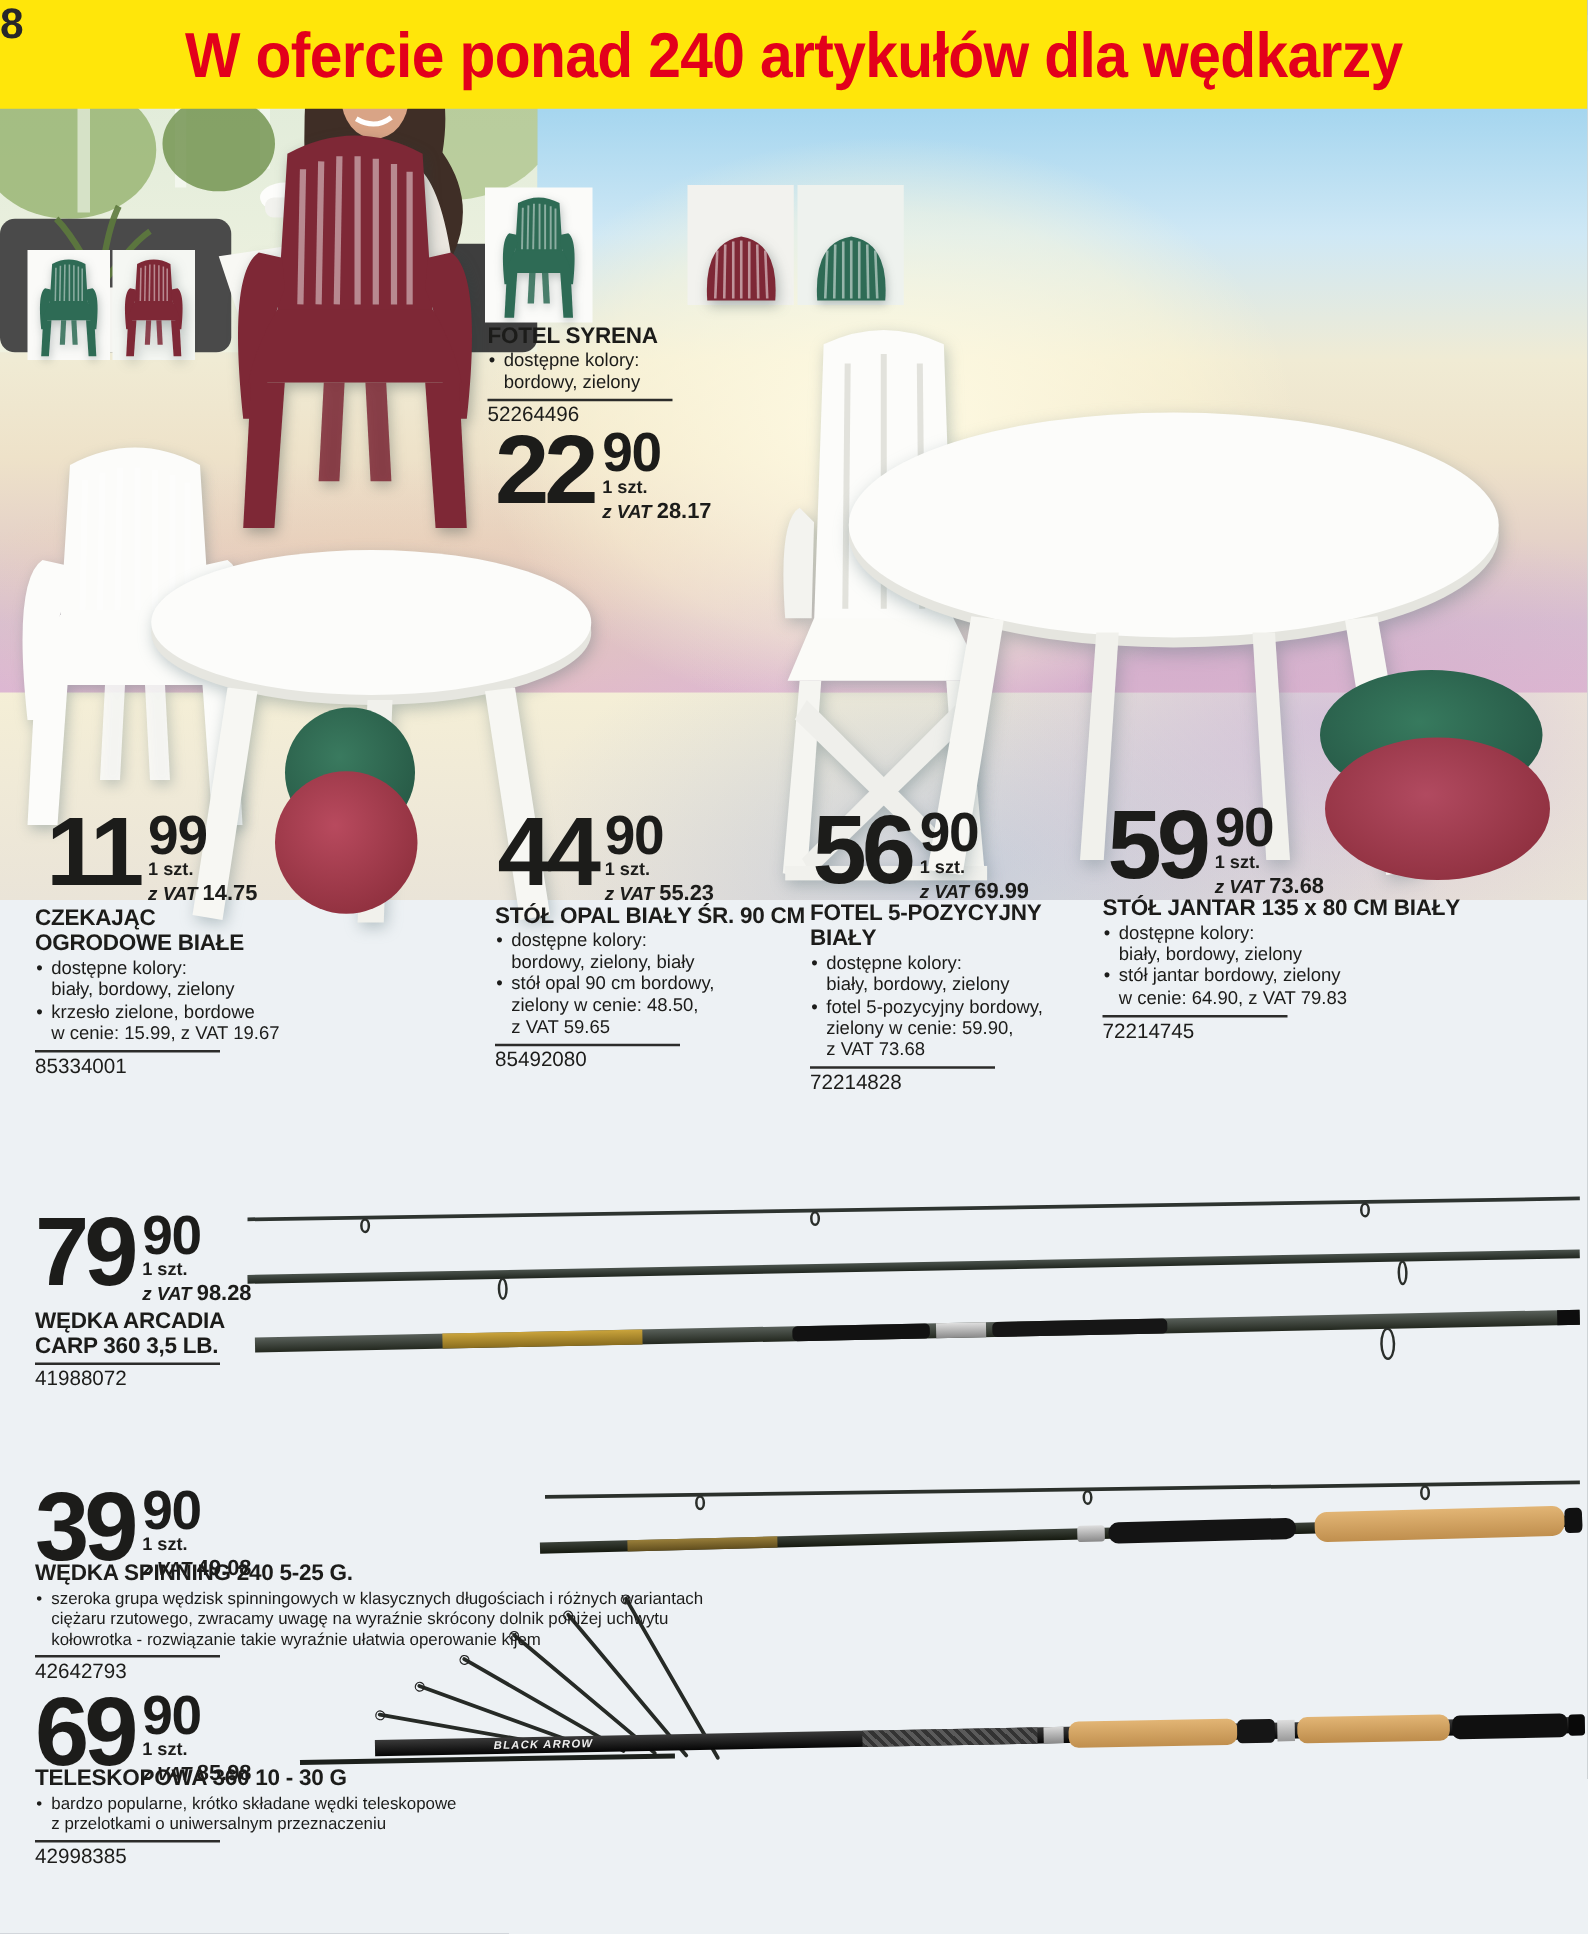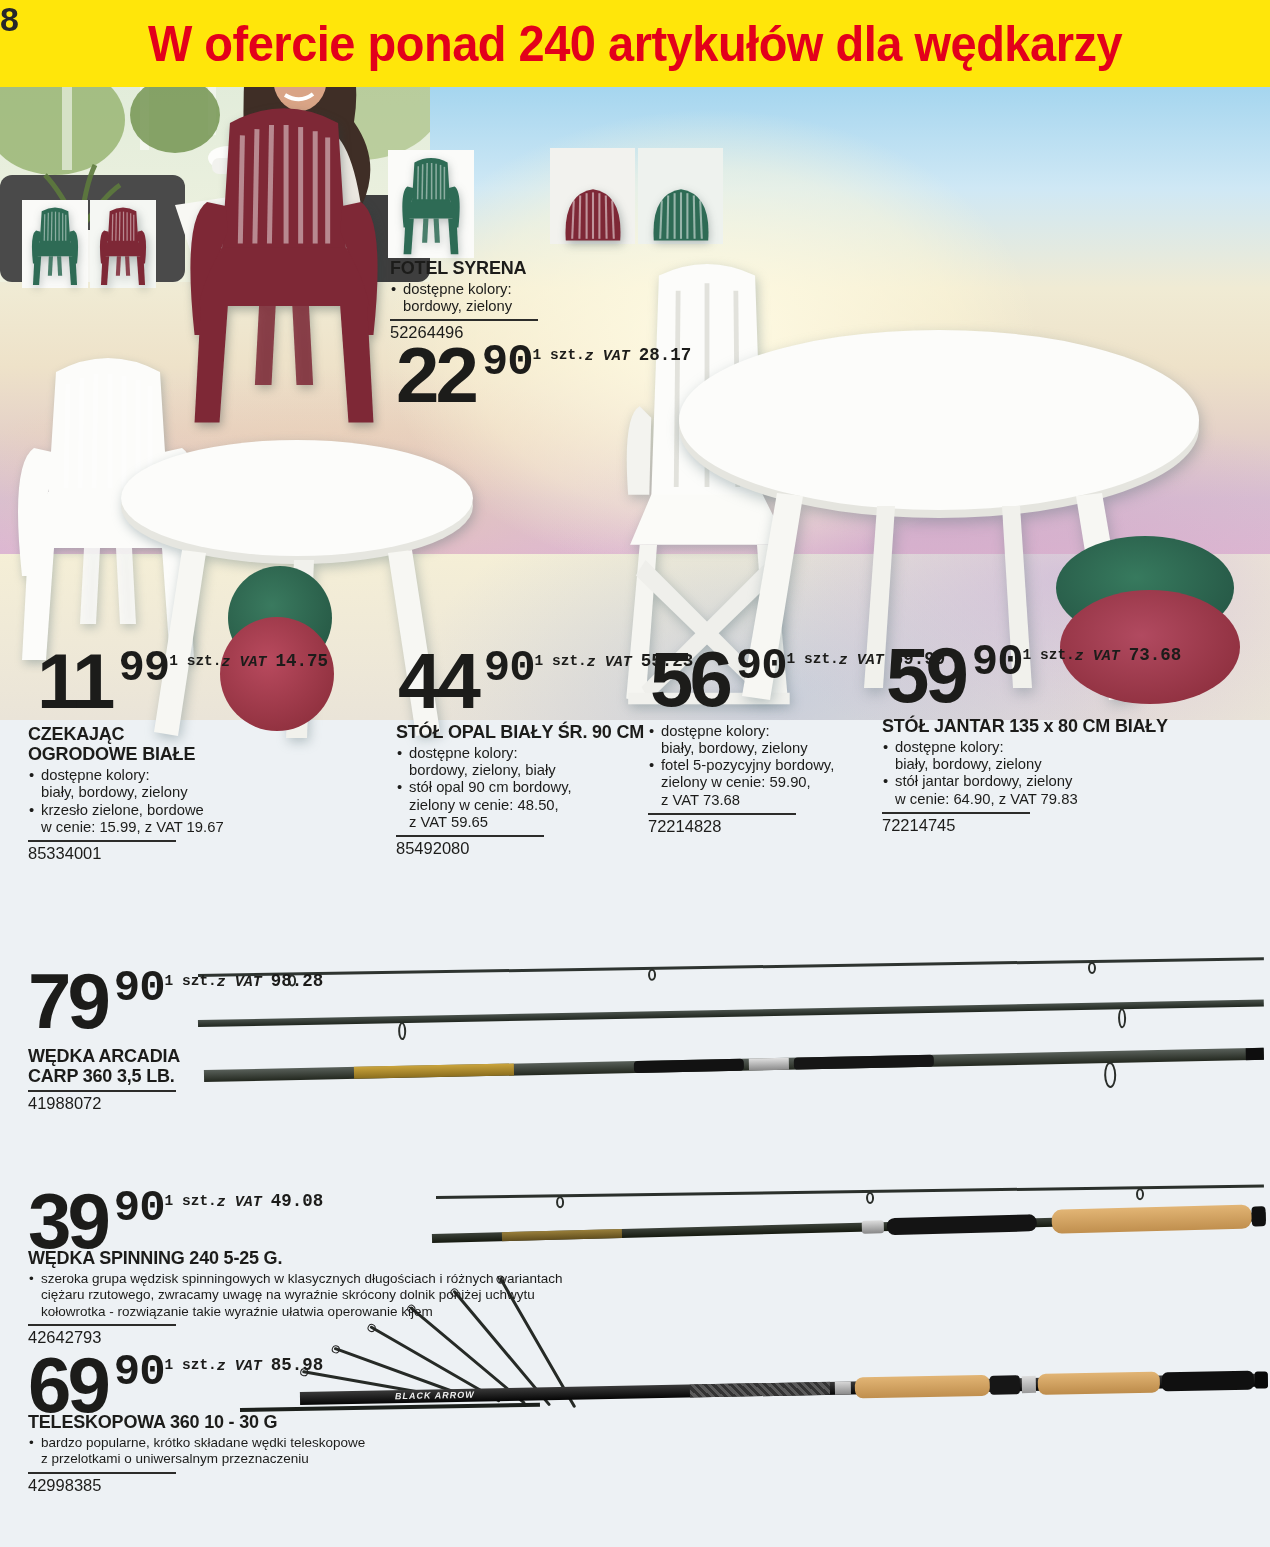--- a/index.html
+++ b/index.html
@@ -85,21 +85,21 @@
   .plines { list-style:none; margin-top:3px; }
   .plines li { font-size:14.8px; line-height:1.16; font-weight:500; }
   .plines li.b { padding-left:13px; position:relative; }
   .plines li.b::before { content:"•"; position:absolute; left:1px; }
   .plines li.c { padding-left:13px; }
   .plines.fsm li { font-size:13.5px; line-height:1.2; }
   .sku { display:inline-block; margin-top:4px; border-top:2px solid #2c2c2a;
     padding-top:2px; font-size:16.5px; font-weight:500; min-width:148px; }
   .price { position:absolute; display:flex; color:#1c1c1a; }
   .pz { font-size:78px; font-weight:700; line-height:0.80; letter-spacing:-4px; }
-  .pcol { display:flex; flex-direction:row; margin-left:7px; padding-top:1px;font-family:Liberation Mono, monospace; }
+  .pcol { display:flex; flex-direction:column; margin-left:7px; padding-top:1px; }
   .pg { font-size:44px; font-weight:700; line-height:0.80; letter-spacing:-1px; }
   .pu { font-size:14.5px; font-weight:700; margin-top:3px; line-height:1.05; }
   .pv { font-size:15px; font-weight:700; white-space:nowrap; line-height:1.2;text-align:right; }
   .pv b { font-size:17.5px; }
 
   .pagenum { left:30; top:1468; font-size:34px; font-weight:700; color:#26262a; }
 </style>
 </head>
 <body>
 
@@ -401,20 +401,21 @@
 
   <div class="price" style="left:650px;top:648px">
     <span class="pz">56</span>
     <span class="pcol">
       <span class="pg">90</span>
       <span class="pu">1 szt.</span>
       <span class="pv"><i>z VAT</i> <b>69.99</b></span>
     </span>
   </div>
   <div class="pinfo" style="left:648px;top:720px;width:240px">
+    <div class="pname">FOTEL 5-POZYCYJNY BIAŁY</div>
     <ul class="plines">
       <li class="b">dostępne kolory:</li>
       <li class="c">biały, bordowy, zielony</li>
       <li class="b">fotel 5-pozycyjny bordowy,</li>
       <li class="c">zielony w cenie: 59.90,</li>
       <li class="c">z VAT 73.68</li>
     </ul>
     <div class="sku">72214828</div>
   </div>
 

